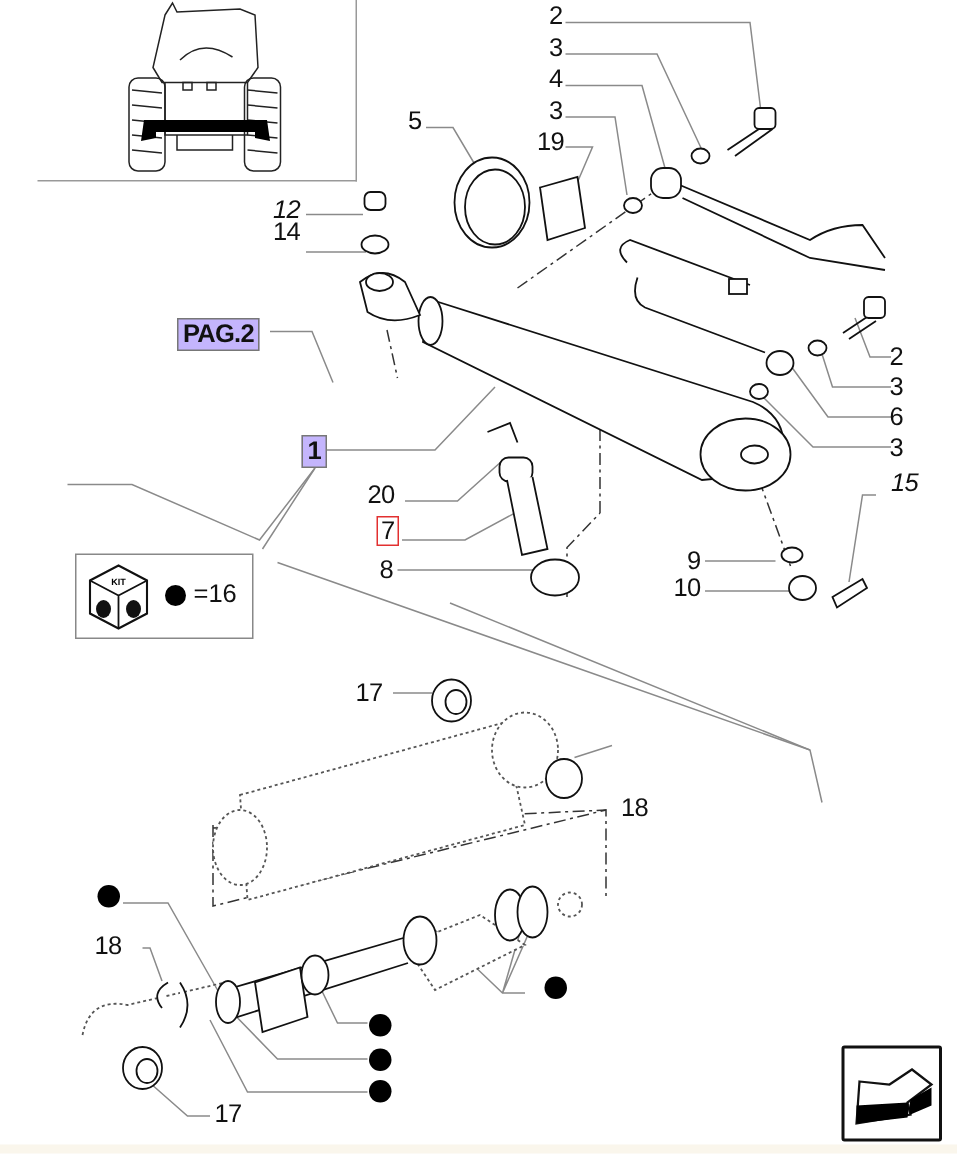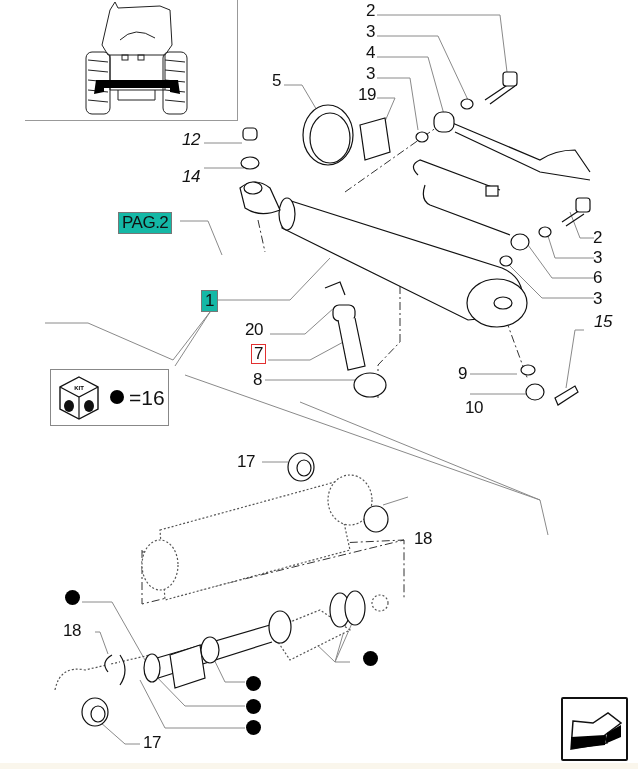--- a/index.html
+++ b/index.html
@@ -1,24 +1,24 @@
 <!DOCTYPE html>
 <html><head>
 <meta charset="utf-8">
 <style>
   html, body { margin:0; padding:0; background:#ffffff; }
   body { width:638px; height:769px; position:relative; overflow:hidden; font-family:"Liberation Sans", sans-serif; }
   #stage { position:absolute; left:0; top:0; width:638px; height:769px; }
   .lbl { position:absolute; font-family:"Liberation Sans", sans-serif; font-size:17px; color:#111; line-height:18px; letter-spacing:-0.5px; }
-  .boxed { border:1px solid #777; padding:1px 3px; background:#14b8a6; }
+  .boxed { border:1px solid #777; padding:1px 3px; background:#c4b5fd;font-weight:bold; }
   .boxed-red { border:1px solid #e23030; padding:0 2px; background:#fff; }
   .dot { position:absolute; width:15px; height:15px; border-radius:50%; background:#000; }
   .bottom-strip { position:absolute; left:0; top:763px; width:638px; height:6px; background:#faf6ec; }
   .kit-legend { position:absolute; left:50px; top:369px; width:117px; height:55px; border:1px solid #888; background:#fff; }
-  .kit-legend .eq { position:absolute; left:78px; top:16px; font-size:21px; color:#111; }
+  .kit-legend .eq { position:absolute; left:78px; top:16px; font-size:17px; color:#111; }
   .kit-legend .ldot { position:absolute; left:59px; top:20px; width:14px; height:14px; border-radius:50%; background:#000; }
   .nav-btn { position:absolute; left:561px; top:697px; width:63px; height:60px; border:2px solid #111; border-radius:2px; background:#fff; cursor:pointer; }
   .thumb-frame { position:absolute; left:25px; top:0; width:212px; height:120px; border-right:1px solid #999; border-bottom:1px solid #999; }
 </style>
 </head>
 <body>
 
 <div id="stage">
 
   <div class="thumb-frame"></div>
@@ -153,31 +153,31 @@
 
   <div class="lbl boxed" style="left:201px;top:290px;">1</div>
 
   <div class="lbl" style="left:366px;top:2px;">2</div>
   <div class="lbl" style="left:366px;top:23px;">3</div>
   <div class="lbl" style="left:366px;top:44px;">4</div>
   <div class="lbl" style="left:366px;top:65px;">3</div>
   <div class="lbl" style="left:272px;top:72px;">5</div>
   <div class="lbl" style="left:358px;top:86px;">19</div>
   <div class="lbl" style="left:182px;top:131px;font-style:italic;">12</div>
-  <div class="lbl" style="left:182px;top:168px;font-style:italic;">14</div>
+  <div class="lbl" style="left:182px;top:146px;">14</div>
   <div class="lbl" style="left:593px;top:229px;">2</div>
   <div class="lbl" style="left:593px;top:249px;">3</div>
   <div class="lbl" style="left:593px;top:269px;">6</div>
   <div class="lbl" style="left:593px;top:290px;">3</div>
   <div class="lbl" style="left:594px;top:313px;font-style:italic;">15</div>
   <div class="lbl" style="left:245px;top:321px;">20</div>
   <div class="lbl boxed-red" style="left:251px;top:344px;">7</div>
   <div class="lbl" style="left:253px;top:371px;">8</div>
   <div class="lbl" style="left:458px;top:365px;">9</div>
-  <div class="lbl" style="left:465px;top:383px;margin-top:16px;">10</div>
+  <div class="lbl" style="left:449px;top:383px;">10</div>
   <div class="lbl" style="left:237px;top:453px;">17</div>
   <div class="lbl" style="left:414px;top:490px;margin-top:40px;">18</div>
   <div class="lbl" style="left:63px;top:622px;">18</div>
   <div class="lbl" style="left:143px;top:734px;">17</div>
 
   <div class="dot" style="left:65px;top:590px;"></div>
   <div class="dot" style="left:246px;top:676px;"></div>
   <div class="dot" style="left:246px;top:699px;"></div>
   <div class="dot" style="left:246px;top:720px;"></div>
   <div class="dot" style="left:363px;top:651px;"></div>

